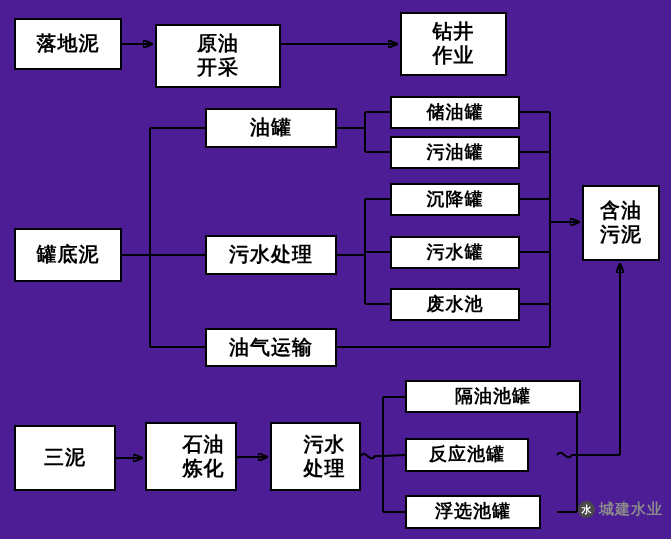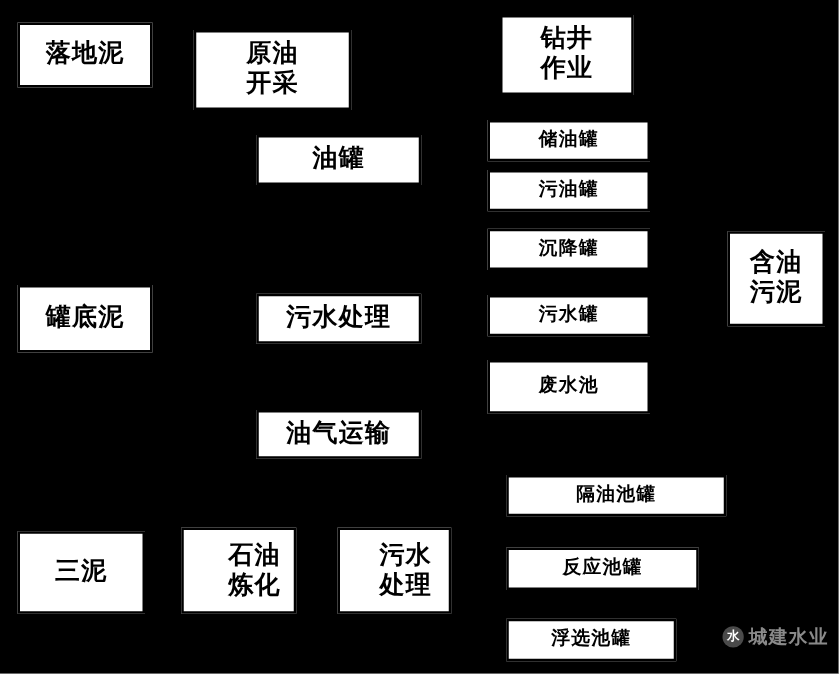--- a/index.html
+++ b/index.html
@@ -1,20 +1,20 @@
 <!DOCTYPE html>
 <html><head>
 <meta charset="utf-8">
 <style>
   html, body { margin: 0; padding: 0; background: #ffffff; }
   #stage {
     position: relative;
     width: 671px;
     height: 539px;
-    background: #000000;
+    background: #4c1d95;
     overflow: hidden;
     font-family: "Liberation Serif", serif;
   }
   #wires {
     position: absolute;
     left: 0; top: 0;
     width: 671px; height: 539px;
     z-index: 1;
   }
   #wires path {
@@ -43,30 +43,30 @@
   #n-landing-mud   { left: 14px;  top: 18px;  width: 108px; height: 52px; }
   #n-crude-extract { left: 155px; top: 24px;  width: 126px; height: 64px; }
   #n-drilling      { left: 400px; top: 12px;  width: 107px; height: 64px; }
   #n-tank-bottom   { left: 14px;  top: 228px; width: 108px; height: 54px; }
   #n-oil-tank      { left: 205px; top: 108px; width: 132px; height: 40px; }
   #n-storage-tank  { left: 390px; top: 96px;  width: 130px; height: 33px; }
   #n-waste-oil     { left: 390px; top: 136px; width: 130px; height: 33px; }
   #n-sewage-mid    { left: 205px; top: 235px; width: 132px; height: 40px; }
   #n-settling      { left: 390px; top: 183px; width: 130px; height: 33px; }
   #n-sewage-tank   { left: 390px; top: 236px; width: 130px; height: 33px; }
-  #n-wastewater    { left: 390px; top: 288px; width: 130px; height: 43px; }
+  #n-wastewater    { left: 390px; top: 288px; width: 130px; height: 33px; }
   #n-transport     { left: 205px; top: 328px; width: 132px; height: 39px; }
   #n-oily-sludge   { left: 582px; top: 185px; width: 78px;  height: 76px; }
   #n-three-mud     { left: 14px;  top: 425px; width: 102px; height: 66px; }
   #n-refining      { left: 145px; top: 422px; width: 92px;  height: 69px; padding-left: 25px; }
   #n-sewage-bottom { left: 270px; top: 422px; width: 91px;  height: 69px; padding-left: 18px; }
   #n-oil-sep       { left: 405px; top: 380px; width: 176px; height: 33px; }
-  #n-reaction      { left: 405px; top: 438px; width: 154px; height: 34px; }
+  #n-reaction      { left: 405px; top: 438px; width: 124px; height: 34px; }
   #n-flotation     { left: 405px; top: 495px; width: 136px; height: 34px; }
-  .small-box { font-size: 15px; }
+  .small-box { font-size: 18px; }
   
   #watermark {
     position: absolute;
     z-index: 3;
     right: 8px;
     top: 500px;
     display: flex;
     align-items: center;
     gap: 4px;
     font-family: "Liberation Sans", sans-serif;

